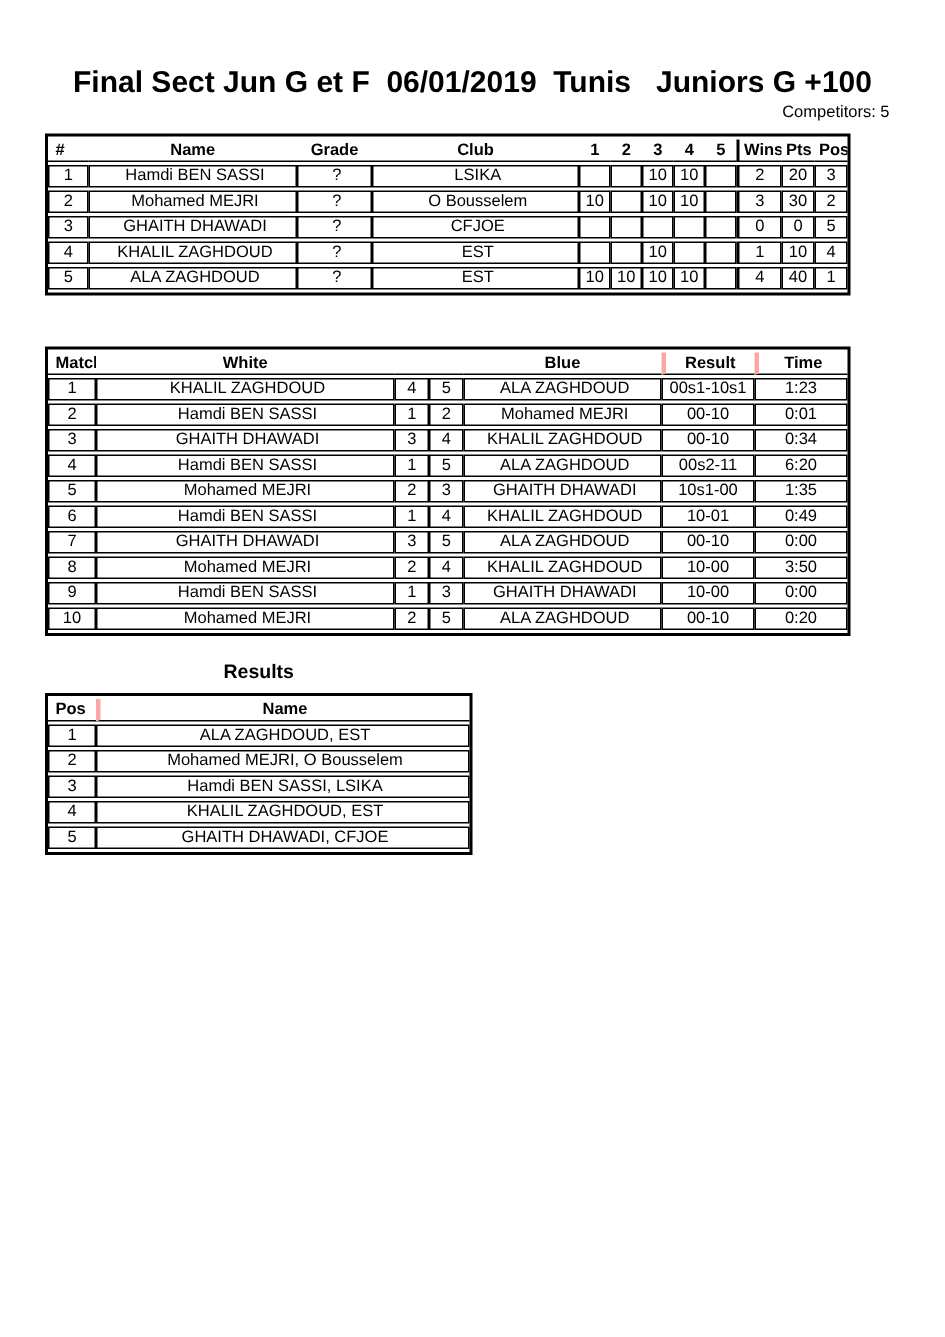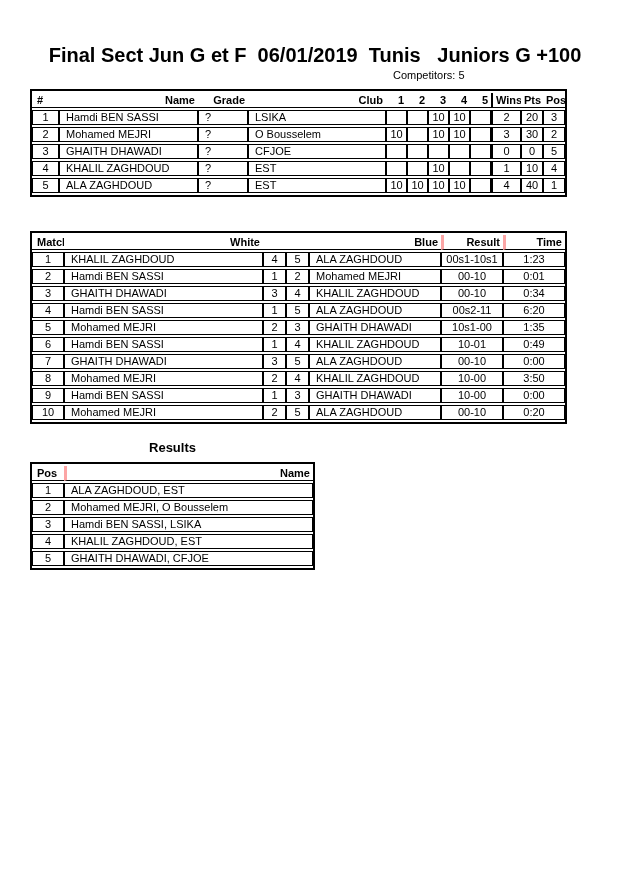--- a/index.html
+++ b/index.html
@@ -30,21 +30,21 @@
     font-weight: bold;
   }
   .heading-competitors { top: 59px; left: 30px; width: 435px; margin-top: 28px; }
   .heading-matches    { top: 208px; left: 30px; width: 537px; }
   .heading-results    { top: 440px; left: 30px; width: 285px; }
   .competitors-count {
     position: absolute;
     top: 69px;
     left: 393px;
     width: 200px;
-    text-align: left;
+    text-align: right;
     font-size: 11px;
   }
   table {
     position: absolute;
     left: 30px;
     border-collapse: separate;
     border-spacing: 0 2px;
     border: 2px solid #000000;
     table-layout: fixed;
     background: #ffffff;
@@ -58,24 +58,23 @@
     line-height: 13px;
     padding: 0 3px;
     text-align: center;
     white-space: nowrap;
     overflow: hidden;
   }
   th {
     font-weight: bold;
     border: none;
     border-bottom: 1px solid #000000;
-    text-align: right;
   }
   td { border: 1px solid #000000; }
-  .al { text-align: left; padding-left: 6px; }
+  .al { text-align: center; padding-left: 6px; }
   .th-left { text-align: left; padding-left: 5px; }
   .group-l { border-left: 2px solid #000000 !important; margin-top: 10px; }
   .hdr-sep { border-left: 3px solid #fca5a5; }
 </style>
 </head>
 <body>
 
 <div class="page">
 
   <div class="doc-title">Final Sect Jun G et F  06/01/2019  Tunis   Juniors G +100</div>

